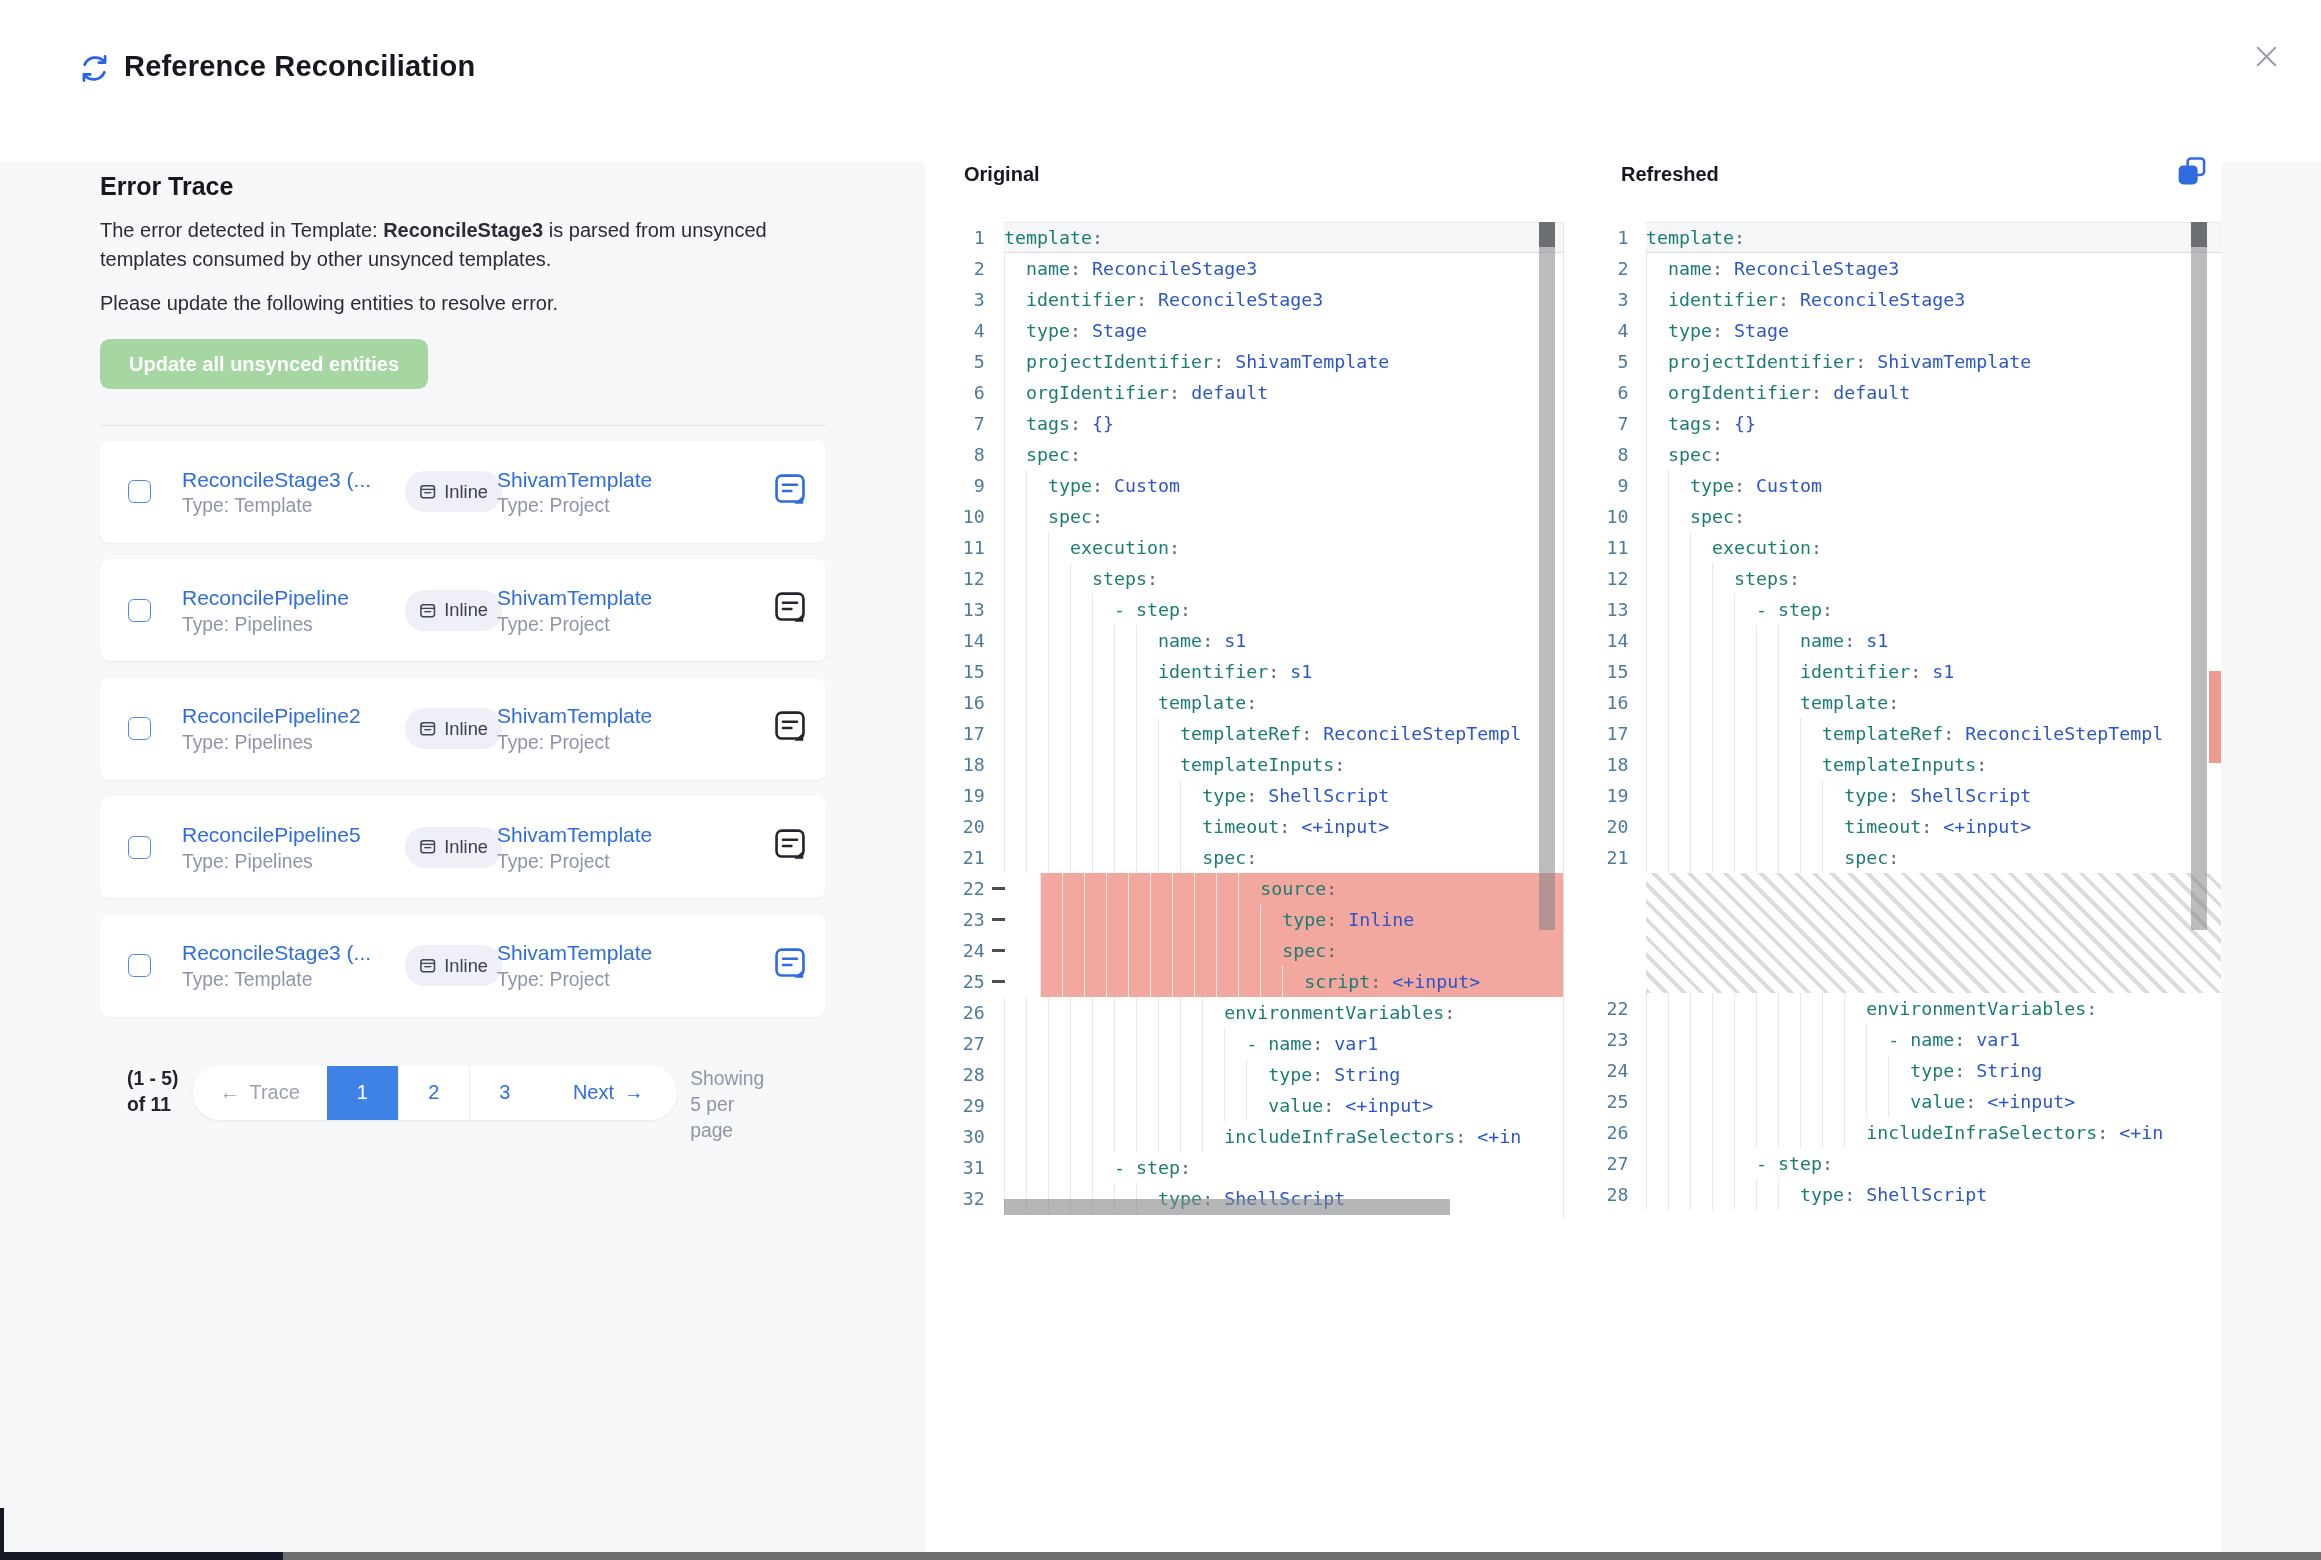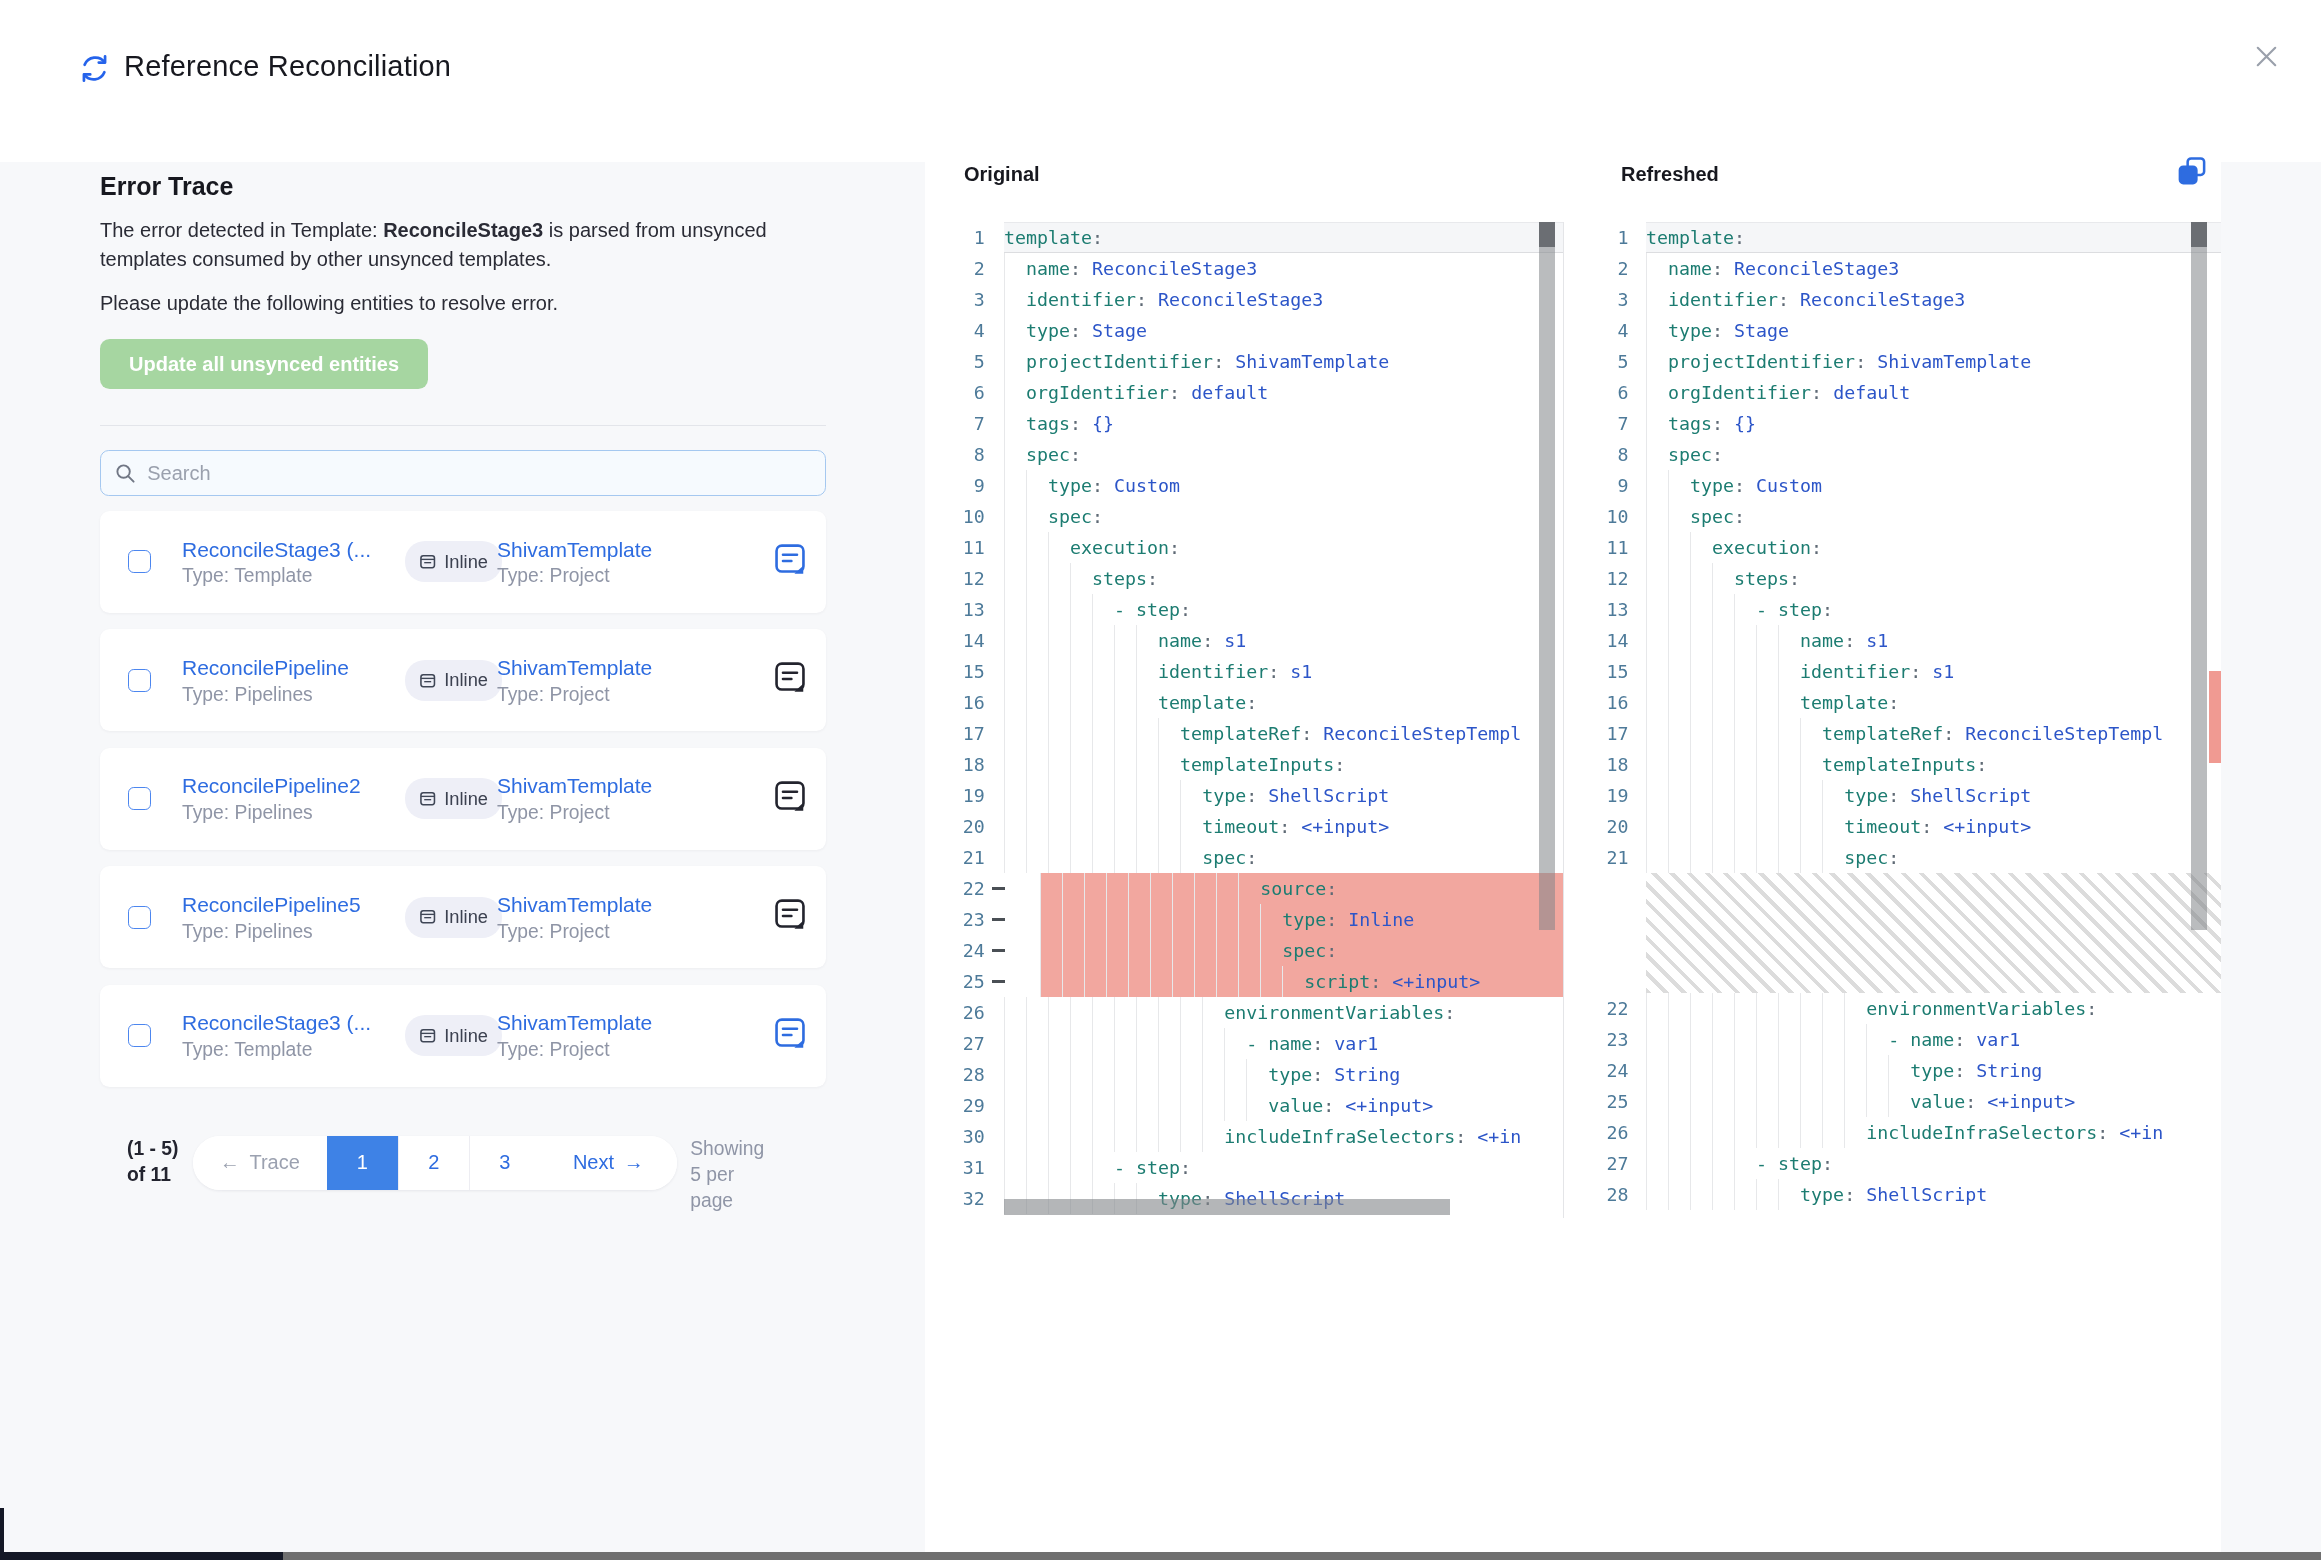--- a/index.html
+++ b/index.html
@@ -2,21 +2,21 @@
 <html><head>
 <meta charset="utf-8">
 <style>
   html,body{margin:0;padding:0;}
   body{font-family:"Liberation Sans",sans-serif;background:#e8e9ec;}
   .app{position:relative;width:2321px;height:1560px;background:#f7f8fa;overflow:hidden;}
 
   
   .mheader{position:absolute;left:0;top:0;width:100%;height:162px;background:#ffffff;}
   .mh-icon{position:absolute;left:79px;top:53px;width:31px;height:31px;}
-  .mh-title{position:absolute;left:124px;top:50px;font-size:29px;font-weight:400;color:#17181f;letter-spacing:0.2px;}
+  .mh-title{position:absolute;left:124px;top:50px;font-size:29px;font-weight:700;color:#17181f;letter-spacing:0.2px;}
   .close-btn{position:absolute;left:2250px;top:40px;width:33px;height:33px;background:none;border:none;cursor:pointer;padding:0;}
 
   
   .leftcol{position:absolute;left:100px;top:162px;width:726px;}
   .et-heading{margin:9.7px 0 0;font-size:25px;font-weight:700;color:#17181f;}
   .et-p{margin:15.4px 0 0;font-size:20px;line-height:29px;color:#2a2b35;}
   .et-p b{font-weight:700;}
   .update-btn{margin-top:21px;display:inline-block;background:#a6d6a1;color:#ffffff;font-size:20px;font-weight:700;border:none;border-radius:9.7px;height:50px;padding:0 29px;font-family:inherit;cursor:pointer;}
   .divider{margin-top:36px;border:none;border-top:1px solid #e3e5ea;height:0;}
   .searchbox{margin-top:24px;height:46px;border:1.4px solid #a5c8f0;background:#f6fafe;border-radius:8.7px;display:flex;align-items:center;padding:0 13.5px;gap:9.7px;box-sizing:border-box;}
@@ -109,27 +109,20 @@
         </svg>
     </button>
   </div>
 
   <div class="leftcol">
     <h2 class="et-heading">Error Trace</h2>
     <p class="et-p"><span>The error detected in Template: </span><b>ReconcileStage3</b><span> is parsed from unsynced templates consumed by other unsynced templates.</span></p>
     <p class="et-p">Please update the following entities to resolve error.</p>
     <button class="update-btn">Update all unsynced entities</button>
     <hr class="divider">
-    <div class="searchbox">
-      <svg width="21" height="21" viewBox="0 0 22 22" fill="none">
-        <circle cx="9" cy="9" r="6.5" stroke="#717785" stroke-width="2"></circle>
-        <line x1="14" y1="14" x2="19.5" y2="19.5" stroke="#717785" stroke-width="2" stroke-linecap="round"></line>
-      </svg>
-      <input type="text" placeholder="Search" style="">
-    </div>
 
 
     <div class="rows">
   <div class="row">
     <span class="cb"></span>
     <div>
       <a href="#" class="cell-main">ReconcileStage3 (...</a>
       <div class="cell-sub">Type: Template</div>
     </div>
     <div>

